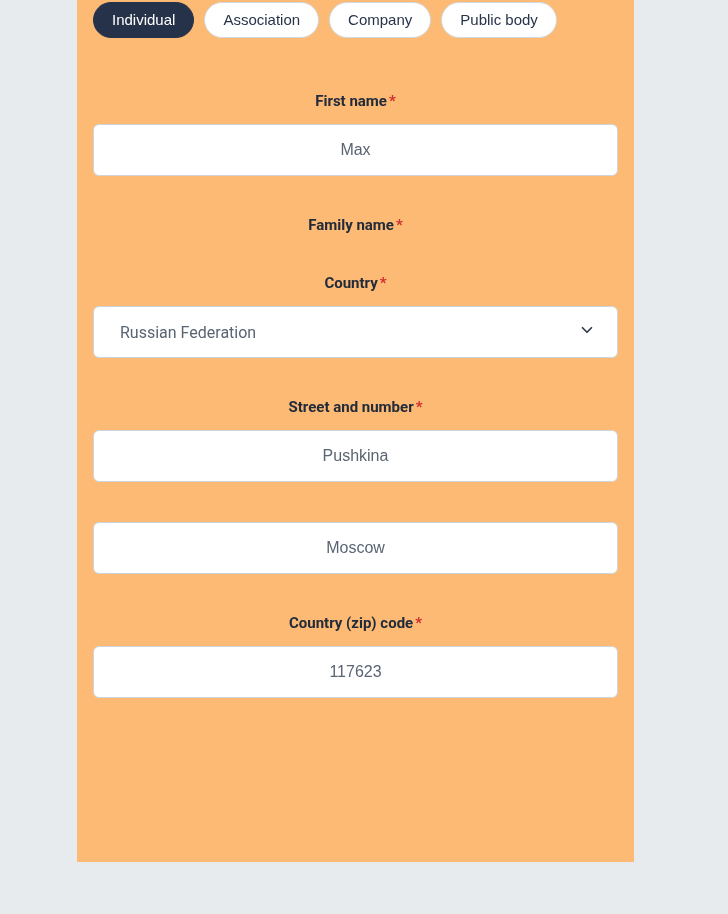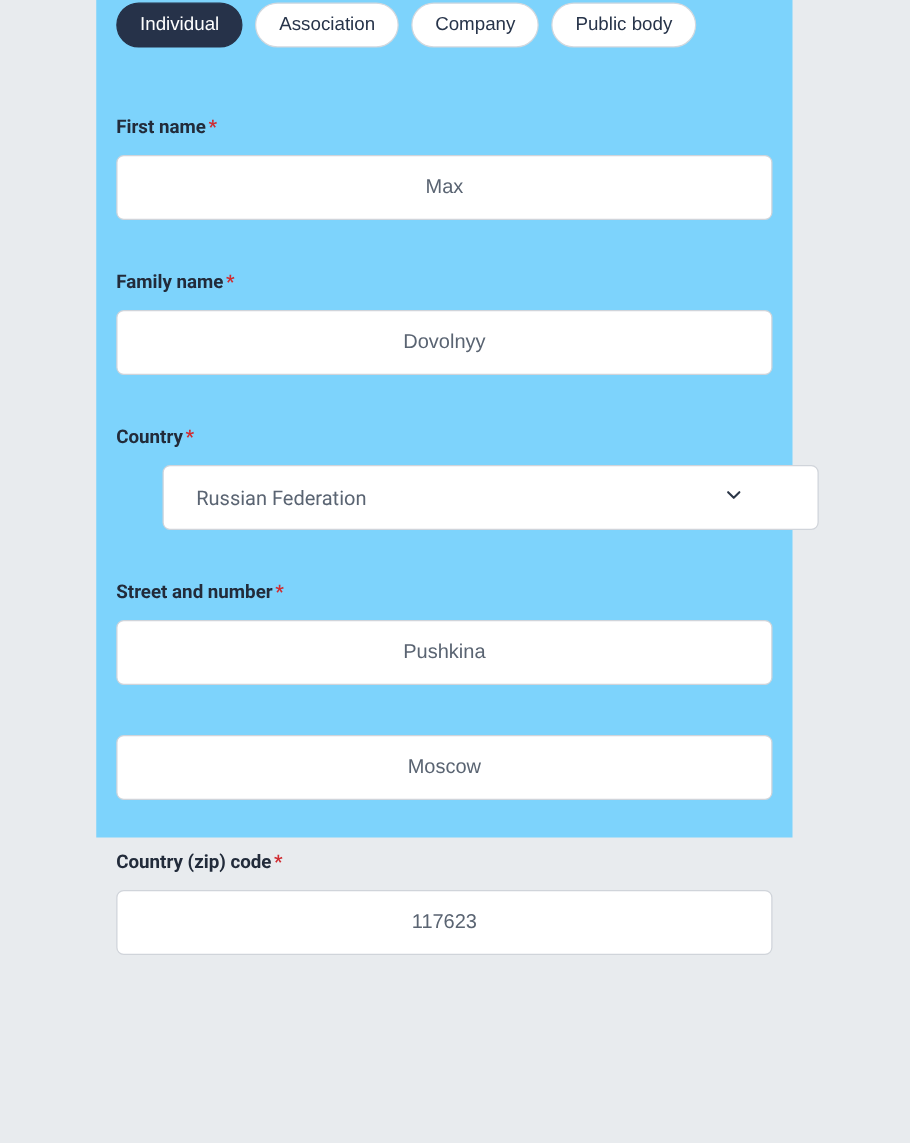--- a/index.html
+++ b/index.html
@@ -8,25 +8,25 @@
     height: 914px;
     overflow: hidden;
   }
   body {
     background: #e8ebee;
     font-family: -apple-system, BlinkMacSystemFont, "Segoe UI", Roboto, "Helvetica Neue", Arial, sans-serif;
     display: flex;
     justify-content: center;
   }
   .card {
-    background: #7dd3fc;
+    background: #fdba74;
     width: 557px;
     margin-left: 77px;
     margin-right: 94px;
-    height: 670px;
+    height: 862px;
     padding-top: 2px;
     padding-left: 16px;
     padding-right: 16px;
   }
   .pill-row {
     display: flex;
     gap: 10px;
     margin-bottom: 54px;
     flex-wrap: wrap;
   }
@@ -51,20 +51,21 @@
   }
   .field-group.last {
     margin-bottom: 0;
   }
   .label {
     font-size: 15px;
     font-weight: 700;
     color: #222b3a;
     margin-bottom: 14px;
     display: block;
+    text-align: center;
   }
   .req {
     color: #d02c31;
     margin-left: 2px;
     font-weight: 700;
   }
   .input {
     width: 100%;
     height: 52px;
     border: 1px solid #d0d4da;
@@ -86,21 +87,20 @@
     border: 1px solid #d0d4da;
     border-radius: 6px;
     padding: 0 48px 0 26px;
     font-size: 16px;
     color: #5a6472;
     background: #ffffff;
     outline: none;
     display: flex;
     align-items: center;
     cursor: pointer;
-    margin-left: 37px;
   }
   .chevron {
     position: absolute;
     right: 22px;
     top: 50%;
     transform: translateY(-50%);
     pointer-events: none;
   }
 </style>
 </head>
@@ -119,21 +119,20 @@
     <label class="label">
       <span>First name</span><span class="req">*</span>
     </label>
     <input class="input" type="text" value="Max" style="">
   </div>
 
   <div class="field-group">
     <label class="label">
       <span>Family name</span><span class="req">*</span>
     </label>
-    <input class="input" type="text" value="Dovolnyy" style="">
   </div>
 
   <div class="field-group">
     <label class="label">
       <span>Country</span><span class="req">*</span>
     </label>
     <div class="select-wrap">
       <div class="select">
         <span>Russian Federation</span>
       </div>

